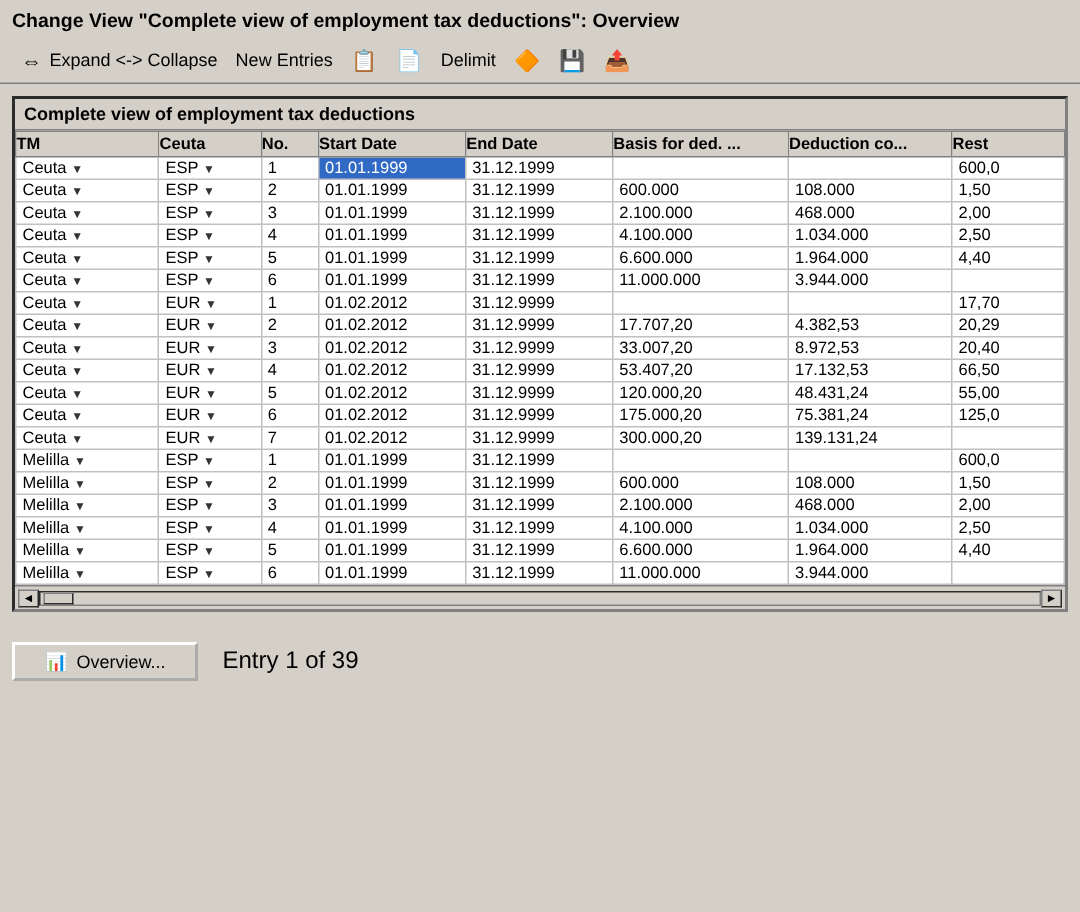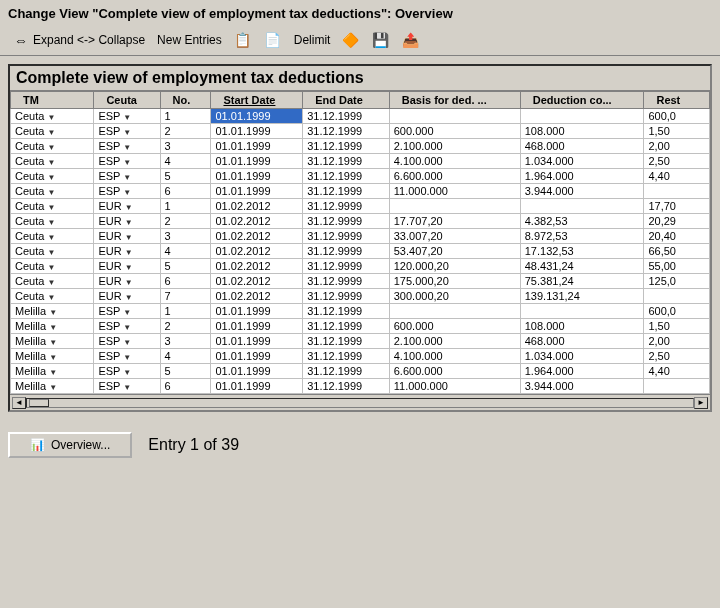--- a/index.html
+++ b/index.html
@@ -48,33 +48,33 @@
       padding: 8px;
       background: #d4d0c8;
     }
     .table-container {
       border: 2px inset #808080;
       background: #fff;
     }
     .table-title {
       background: #d4d0c8;
       padding: 3px 6px;
-      font-size: 16px;
+      font-size: 12px;
       font-weight: bold;
       border-bottom: 1px solid #808080;
     }
     .data-table {
       width: 100%;
       border-collapse: collapse;
       font-size: 11px;
     }
     .data-table thead tr th {
       background: #d4d0c8;
       border: 1px solid #808080;
-      padding: 2px 12px;
+      padding: 2px 0;
       text-align: left;
       font-weight: bold;
       white-space: nowrap;
       position: sticky;
       top: 0;
     }
     .data-table tbody tr td {
       border: 1px solid #c0c0c0;
       padding: 1px 4px;
       white-space: nowrap;
@@ -83,21 +83,21 @@
     .data-table tbody tr:nth-child(odd) td {
       background: #fff;
     }
     .data-table tbody tr td.highlighted {
       background: #316ac5;
       color: white;
     }
     .col-tm { width: 70px; }
     .col-crcy { width: 50px; }
     .col-no { width: 28px; }
-    .col-start { width: 72px; text-decoration: underline; }
+    .col-start { width: 72px; }
     .col-end { width: 72px; }
     .col-basis { width: 85px; }
     .col-deduction { width: 80px; }
     .col-rest { width: 55px; }
     .dropdown-arrow {
       font-size: 8px;
       color: #333;
       cursor: pointer;
     }
     .table-wrapper {

